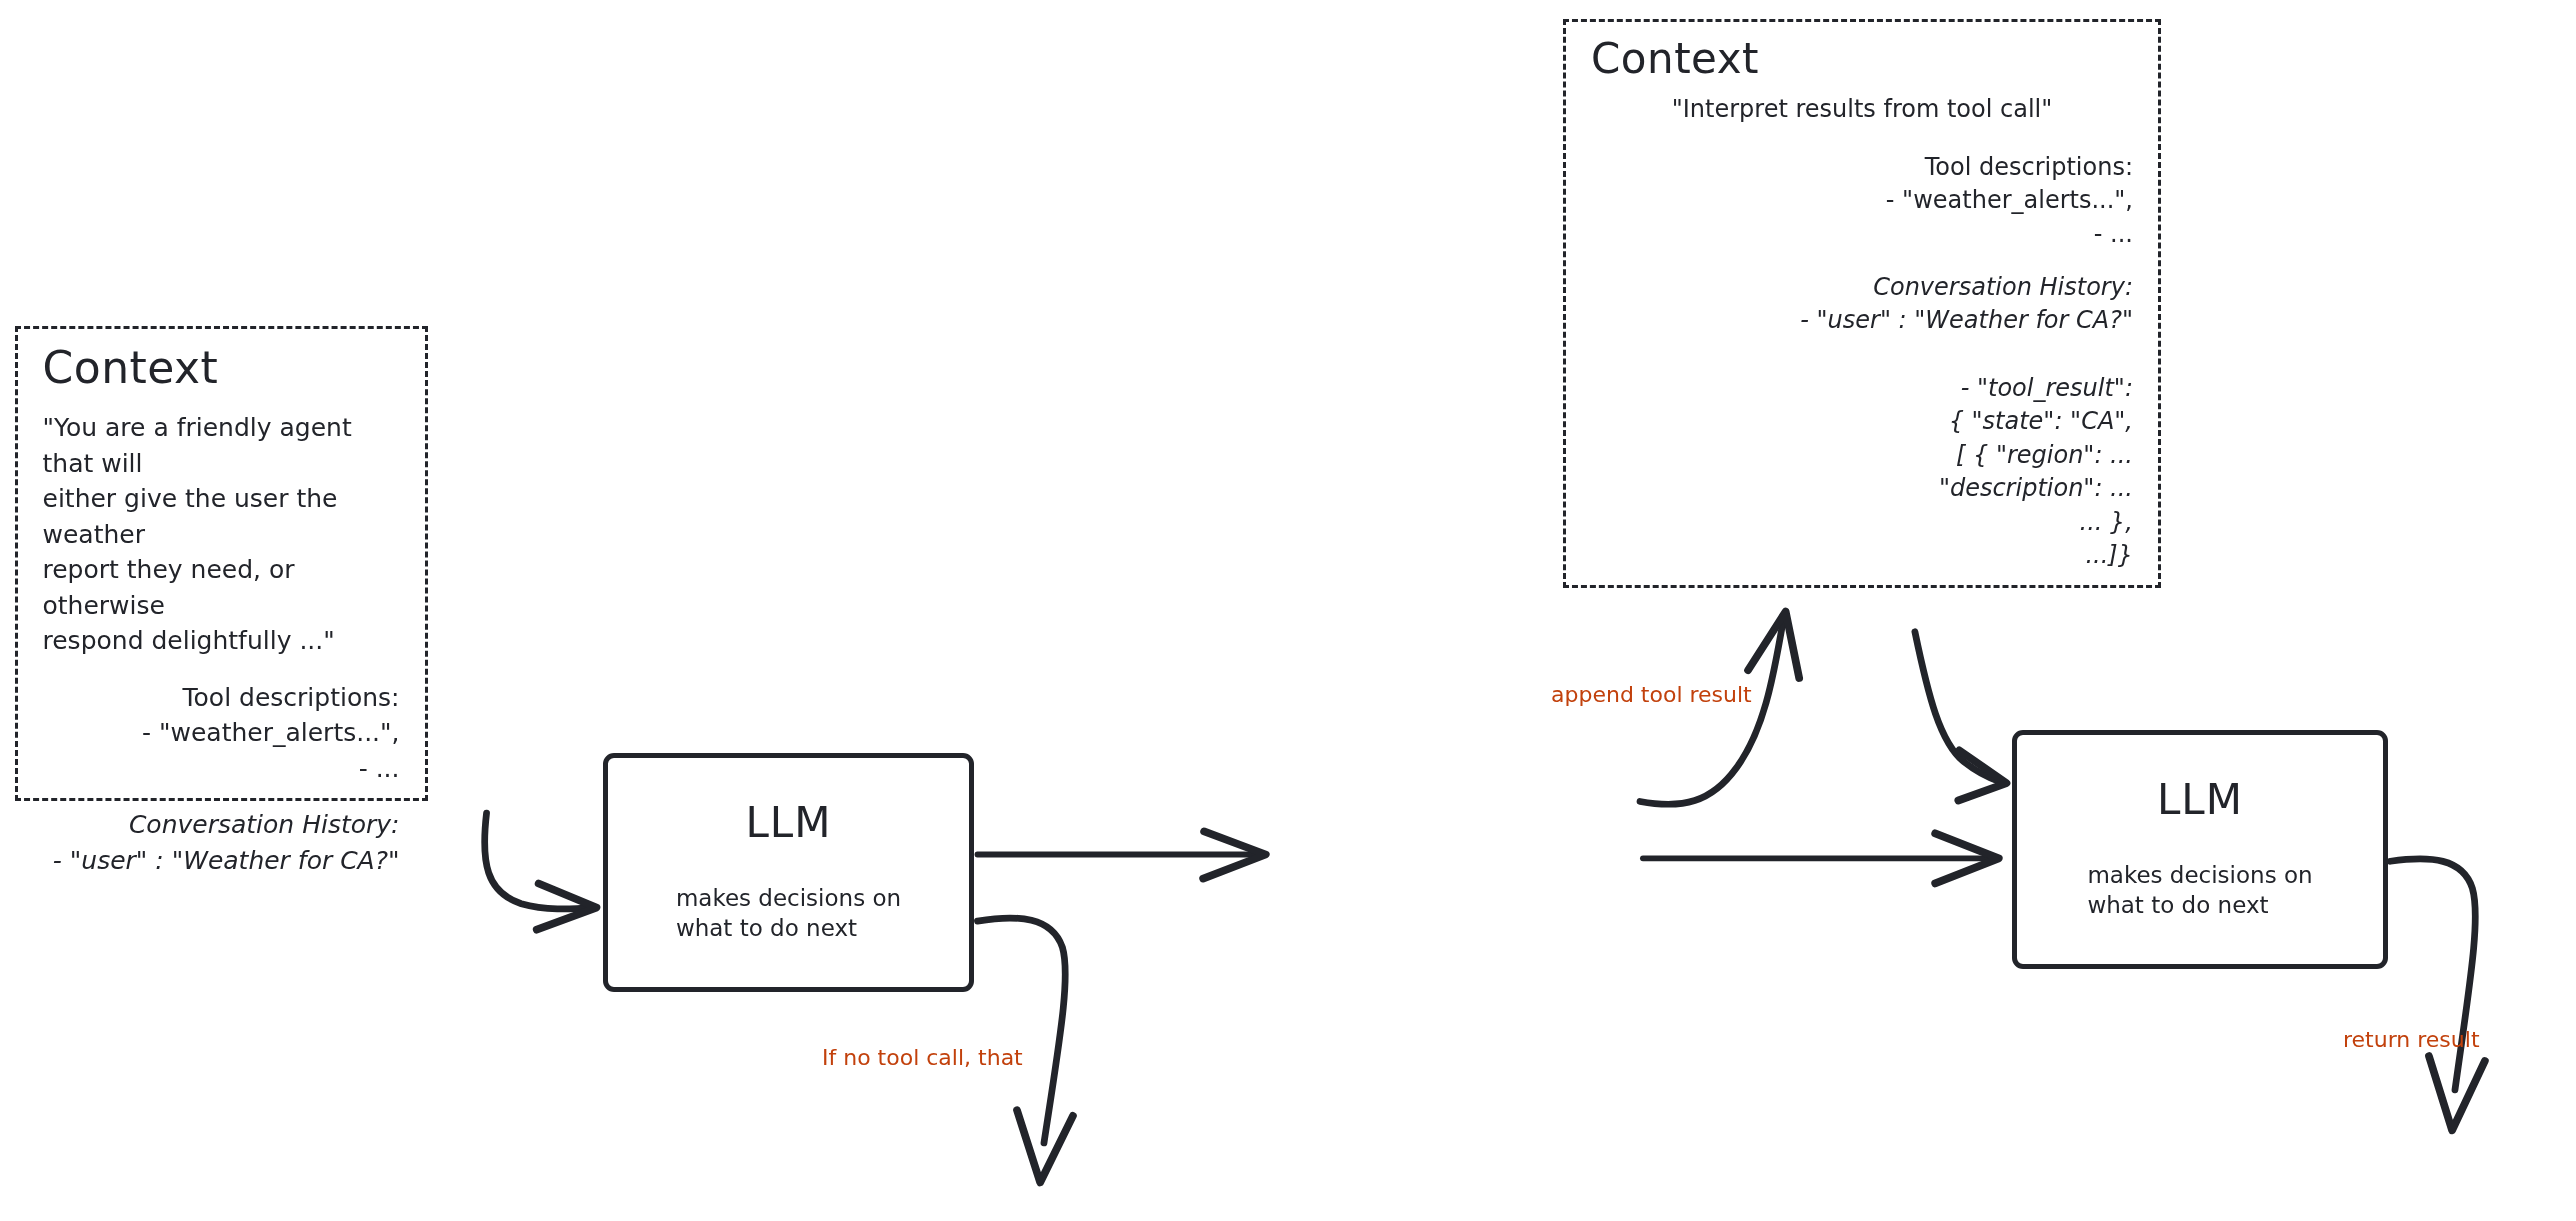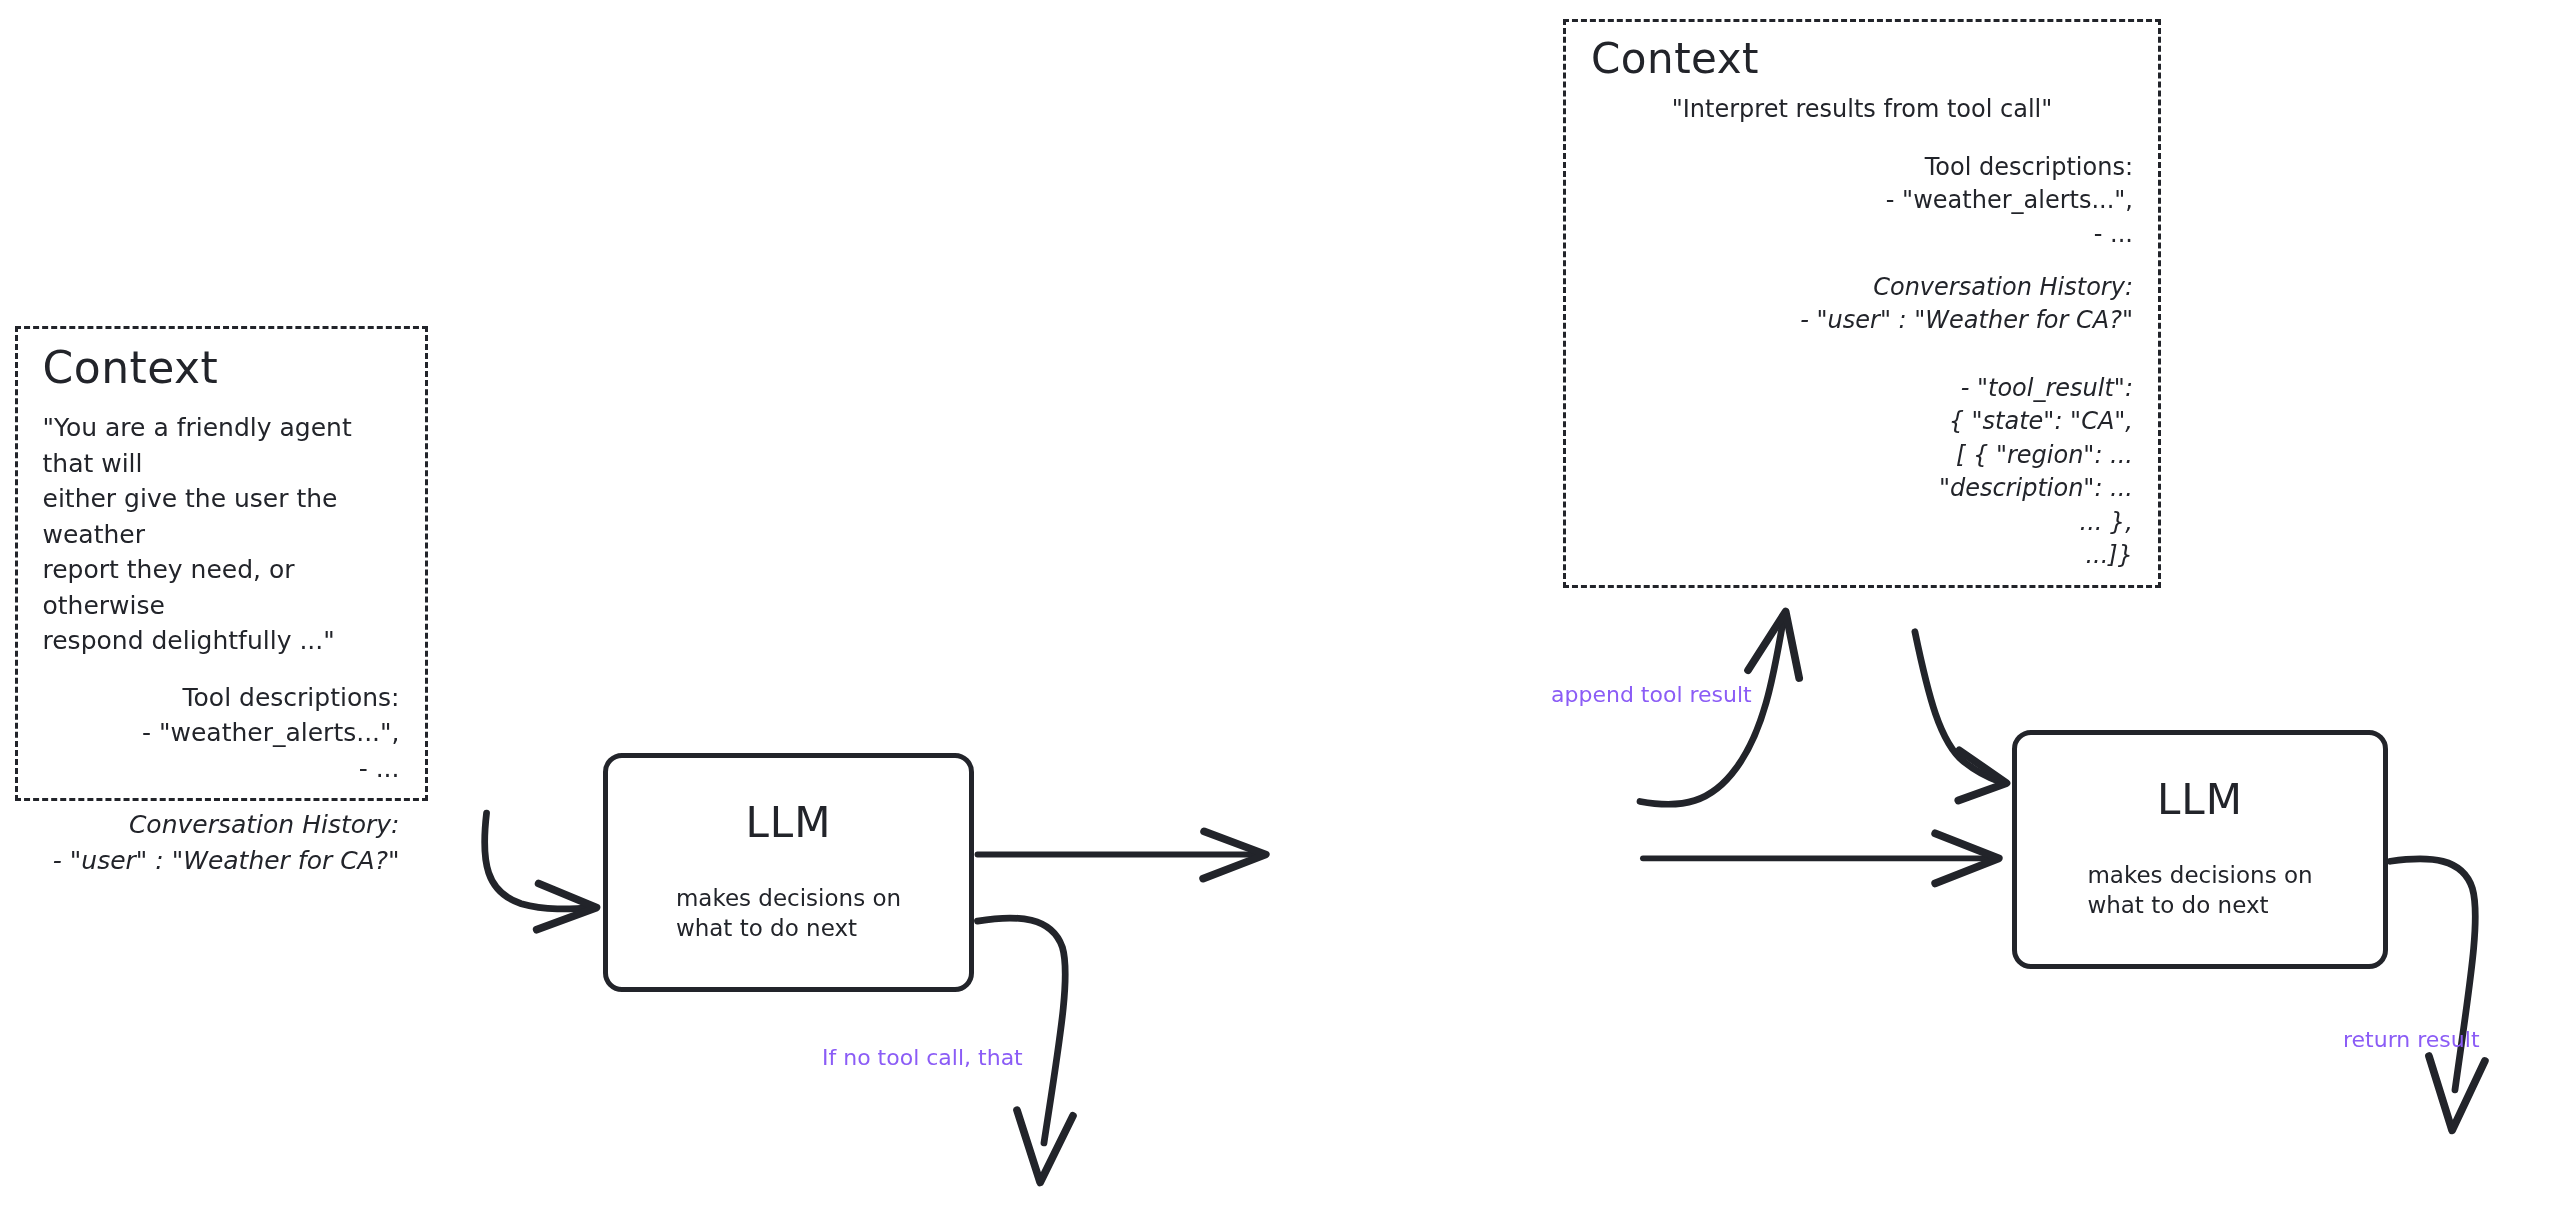--- a/index.html
+++ b/index.html
@@ -60,21 +60,21 @@
   #ctx-right { left: 1563px; top: 19.3px;  width: 598px; height: 569px; }
   #ctx-right .ctx-title { font-size: 42px; margin: 3.9px 0 9.6px 0; }
   #ctx-right .ctx-para  { text-align: center; font-size: 24px; margin-bottom: 25px; }
   #ctx-right .ctx-block { font-size: 24px; line-height: 1.40; margin-bottom: 19.3px; }
 
   
   .node {
     position: absolute;
     box-sizing: border-box;
     border: 5.8px solid #22242a;
-    border-radius: 19px;
+    border-radius: 11px;
     background: #ffffff;
     display: flex;
     flex-direction: column;
     align-items: center;
     justify-content: flex-start;
   }
   .node-title {
     font-size: 42px;
     line-height: 1;
     margin-top: 44px;
@@ -94,21 +94,21 @@
   #node-llm-2  { left: 2012px; top: 730px; width: 376px; height: 239px; }
 
   #node-tool .node-sub { margin-top: 33px; }
 
   
   .edge-label {
     position: absolute;
     font-size: 22px;
     line-height: 1.2;
     white-space: nowrap;
-    color: #8b5cf6;
+    color: #c2410c;
   }
   #lbl-exit          { left: 822px;  top: 1045px; }
   #lbl-append        { left: 1551px; top: 682px;  }
   #lbl-return        { left: 2343px; top: 1027px; }
 </style>
 </head>
 <body>
 
 <div id="canvas">
 

